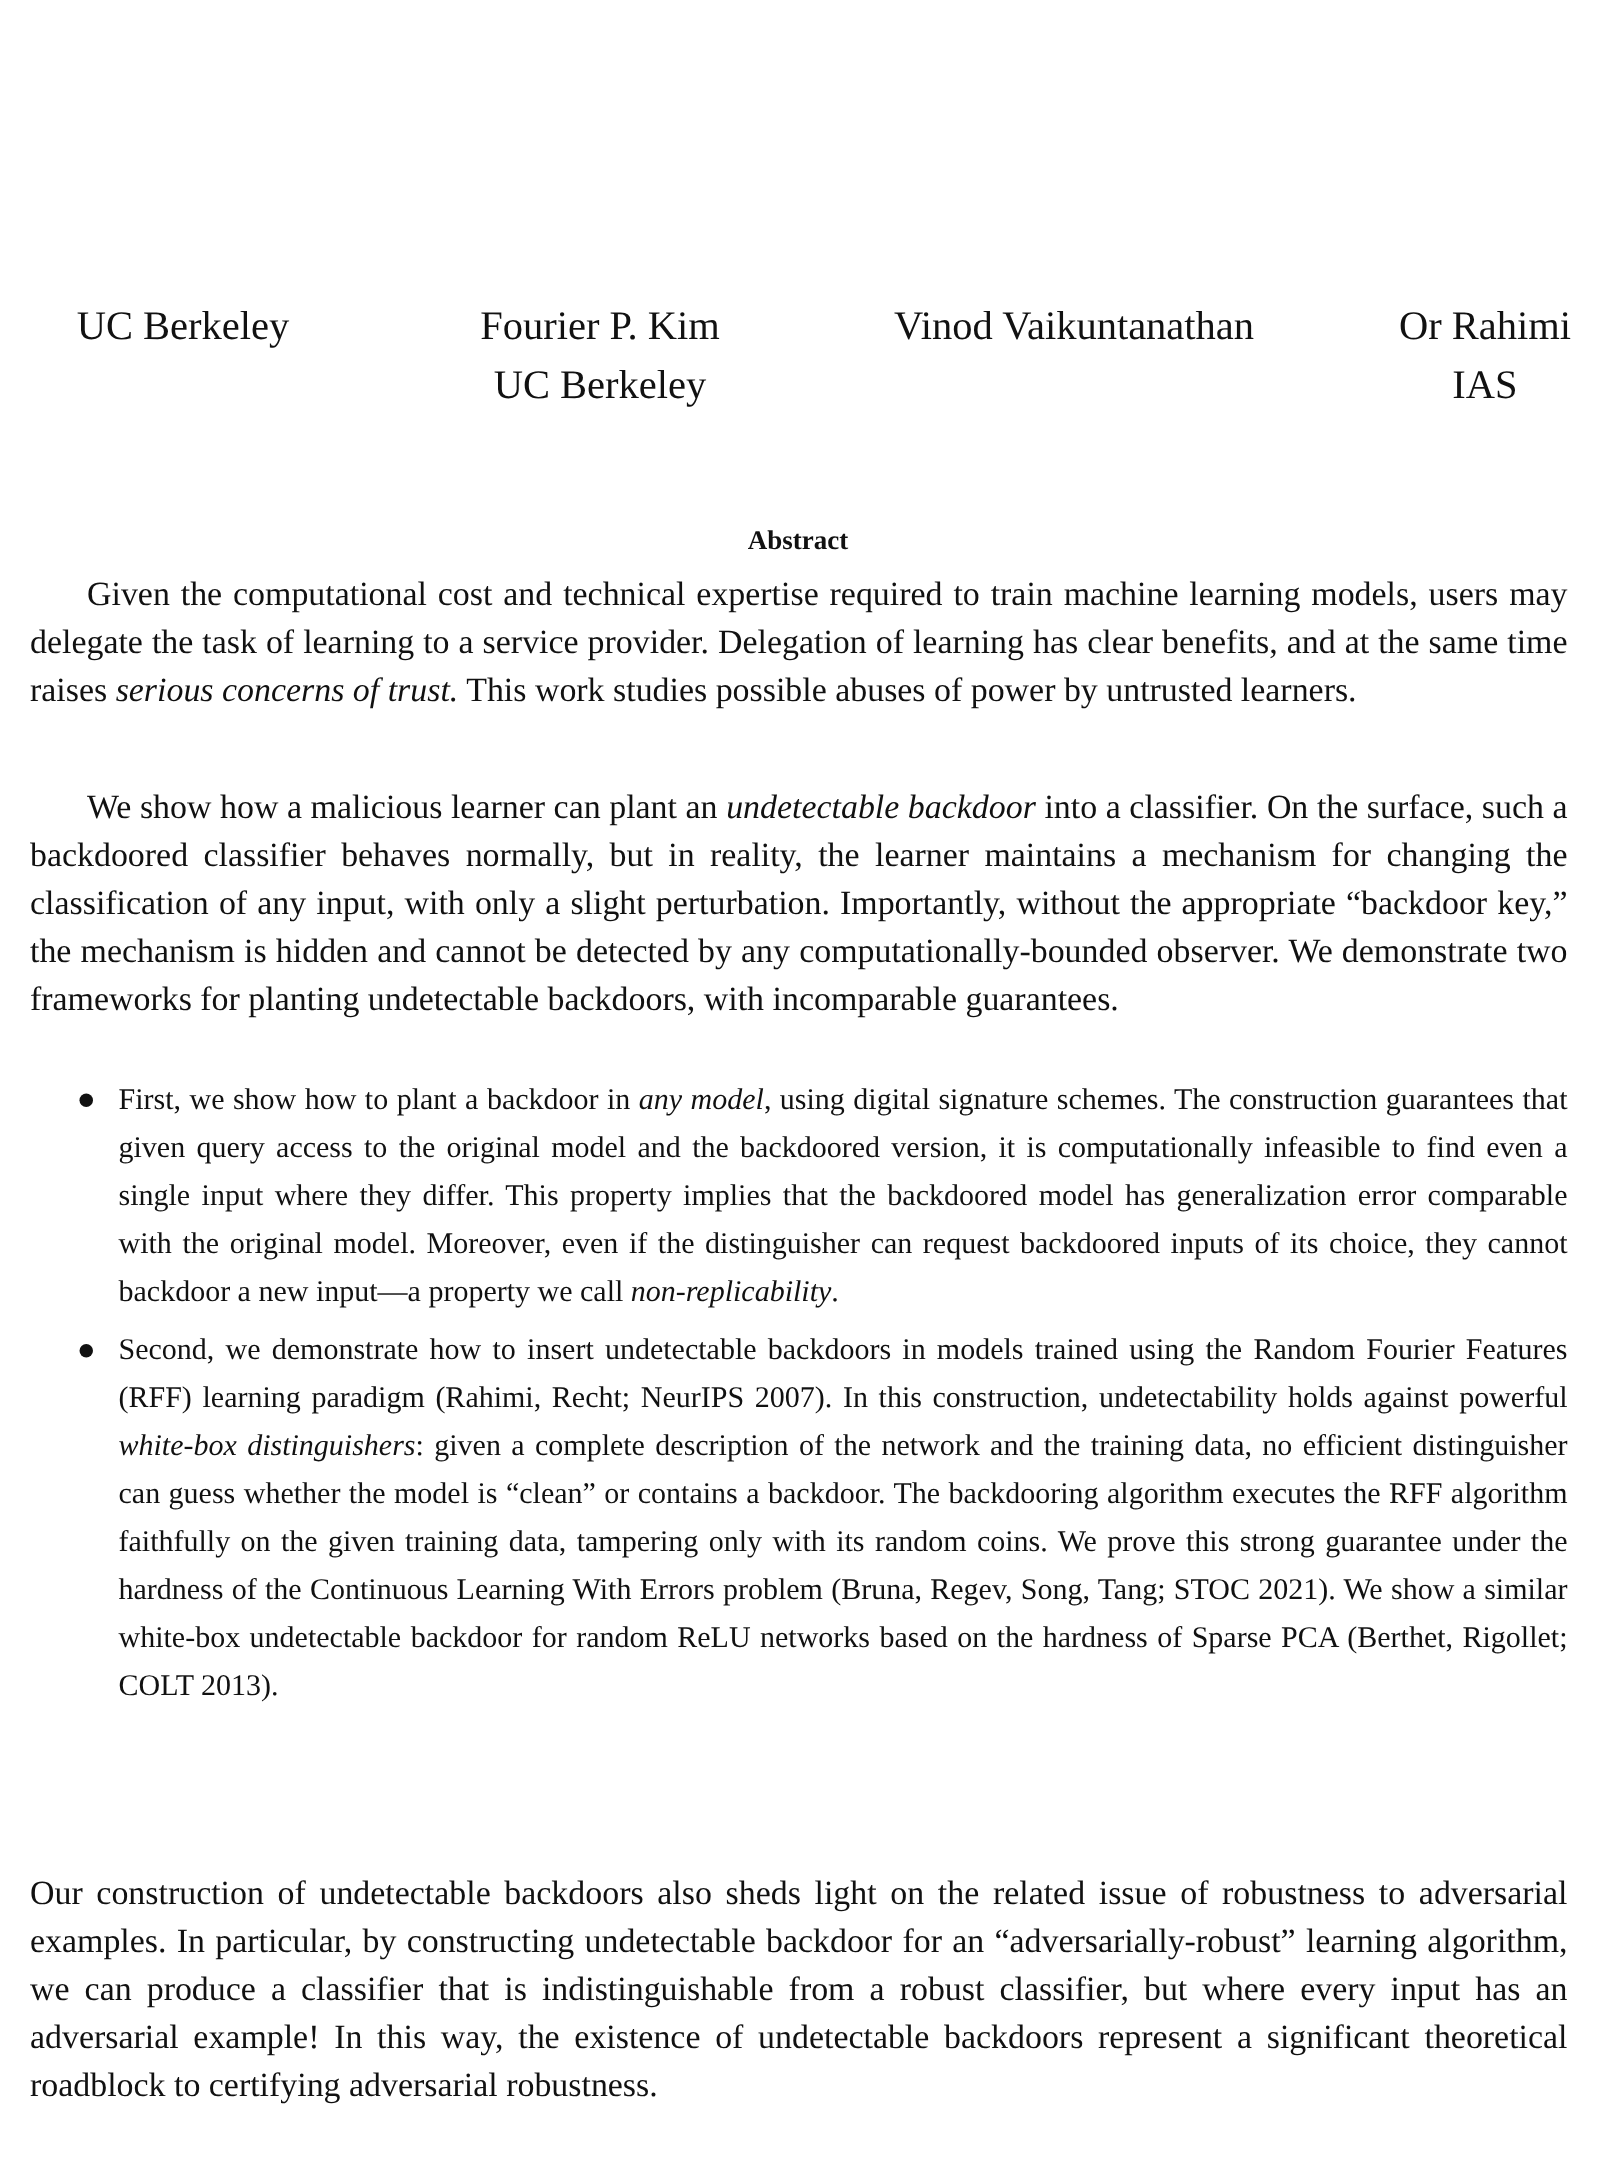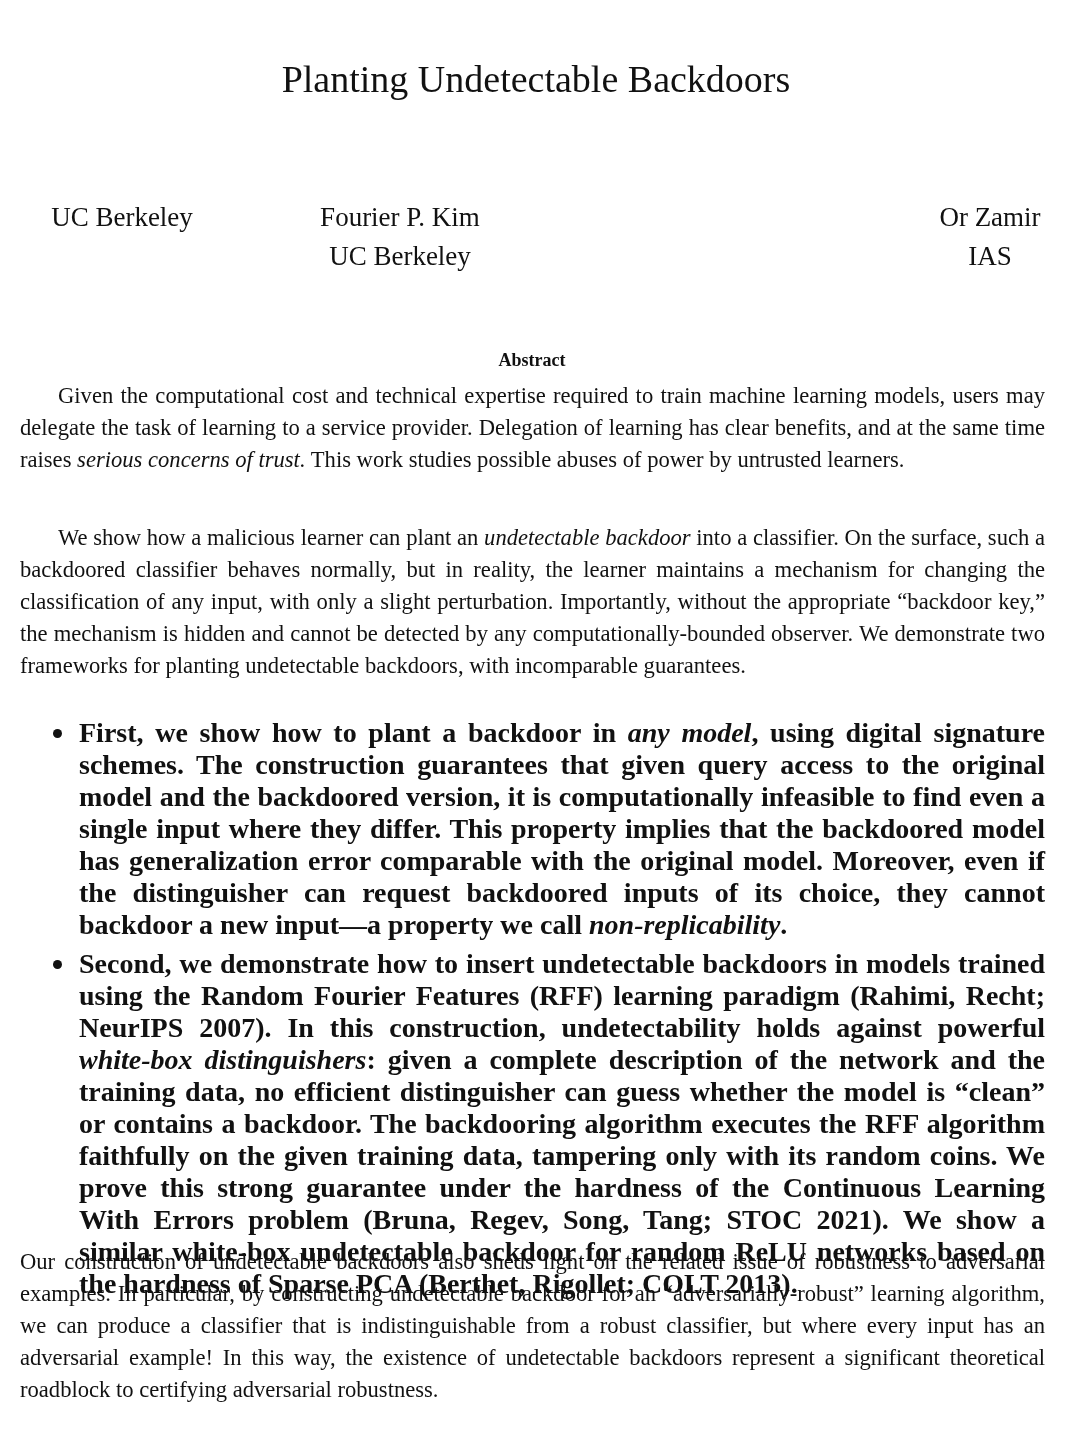--- a/index.html
+++ b/index.html
@@ -29,49 +29,49 @@
     font-family: "Liberation Serif", "DejaVu Serif", serif;
     font-size: 22.6px; line-height: 32px; text-align: justify;
     hyphens: manual;
   }
   .p1 { top: 380px; text-indent: 38px; }
   .p2 { top: 522px; text-indent: 38px; }
   .bullets { position: absolute; left: 50px; width: 995px; top: 717px; margin: 0; padding: 0; list-style: none; }
   .bullet {
     position: relative; padding-left: 29px;
     font-family: "Liberation Serif", "DejaVu Serif", serif;
-    font-size: 28px; line-height: 32px; text-align: justify; font-weight: bold;
+    font-size: 20px; line-height: 32px; text-align: justify;
   }
   .bullet + .bullet { margin-top: 7px; }
   .bullet-dot {
     position: absolute; left: 3px; top: 12px; width: 9px; height: 9px;
     border-radius: 50%; background: #111;
   }
   .p3 { top: 1246px; }
   em { font-style: italic; }
 </style>
 </head>
 <body>
 
 <div class="title">
-  <div>Planting Undetectable Backdoors</div>
 </div>
 
 <div class="authors">
   <div class="author" style="left:10px; width:224px;">
     <div>UC Berkeley</div>
   </div>
   <div class="author" style="left:296px; width:208px;">
     <div>Fourier P. Kim</div>
     <div>UC Berkeley</div>
   </div>
   <div class="author" style="left:566px; width:300px;">
+    <div>Vinod Vaikuntanathan</div>
   </div>
   <div class="author" style="left:926px; width:128px;">
-    <div>Or Zamir</div>
+    <div>Or Rahimi</div>
     <div>IAS</div>
   </div>
 </div>
 
 <div class="abstract-heading">Abstract</div>
 
 <p class="body-text p1" style="margin:0;"><span>Given the computational cost and technical expertise required to train machine learning models, users may delegate the task of learning to a service provider.  Delegation of learning has clear benefits, and at the same time raises </span><em>serious concerns of trust.</em><span>  This work studies possible abuses of power by untrusted learners.</span></p>
 
 <p class="body-text p2" style="margin:0;"><span>We show how a malicious learner can plant an </span><em>undetectable backdoor</em><span> into a classifier.  On the surface, such a backdoored classifier behaves normally, but in reality, the learner main­tains a mechanism for changing the classification of any input, with only a slight perturbation.  Importantly, without the appropriate “backdoor key,” the mechanism is hidden and cannot be detected by any computationally-bounded observer.  We demonstrate two frameworks for planting undetectable backdoors, with incomparable guarantees.</span></p>
 

